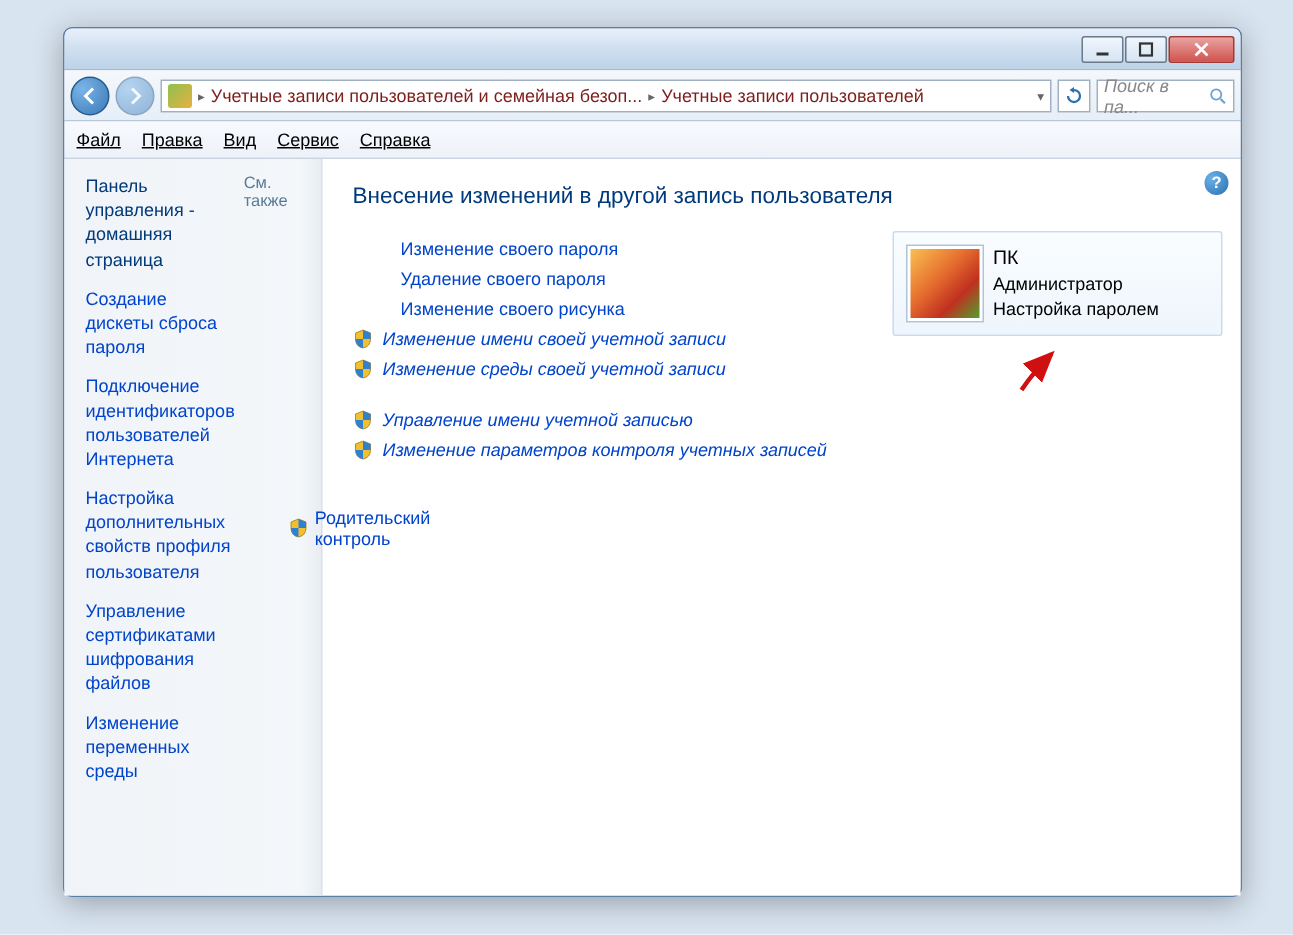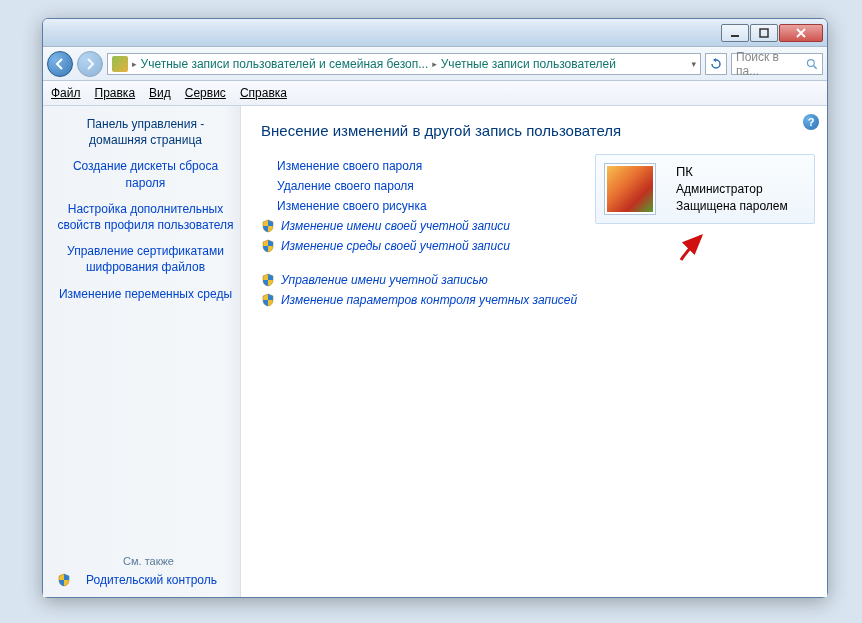--- a/index.html
+++ b/index.html
@@ -84,103 +84,103 @@
       overflow: hidden;
       white-space: nowrap;
     }
     .addressbar .cp-icon {
       width: 16px; height: 16px;
       background: linear-gradient(135deg, #8fc050, #e8b040);
       border-radius: 2px;
       flex-shrink: 0;
     }
     .addressbar .sep { color: #666; font-size: 9px; }
-    .addressbar .crumb { color: #0f766e; }
+    .addressbar .crumb { color: #7f1d1d; }
     .refresh-btn {
       width: 22px; height: 22px;
       border: 1px solid #a0b0c0;
       background: #fff;
       display: flex; align-items: center; justify-content: center;
     }
     .searchbox {
       width: 92px; height: 22px;
       background: #fff;
       border: 1px solid #a0b0c0;
       padding: 0 4px;
       display: flex;
       align-items: center;
       gap: 3px;
       color: #888;
+      font-style: italic;
     }
     .searchbox svg { width: 12px; height: 12px; }
     .menubar {
       height: 22px;
       background: linear-gradient(to bottom, #f8faff, #edf2f8);
       border-bottom: 1px solid #c8d4e0;
       display: flex;
       align-items: center;
       padding: 12px 8px;
       gap: 14px;
     }
     .menubar span { cursor: default; }
     .menubar .ul { text-decoration: underline; }
     .content {
       flex: 1;
       display: flex;
       overflow: hidden;
       background: #fff;
     }
     .sidebar {
-      width: 198px;
+      width: 172px;
       background: linear-gradient(to right, #f0f4f8 0%, #f4f7fa 92%, #e8edf2 100%);
       border-right: 1px solid #d8e0e8;
       padding: 10px 0 10px 14px;
       display: flex;
-      flex-direction: column;
-      text-align: center;
+      flex-direction: row;
     }
     .sidebar .top-links { flex: 1; }
     .sidebar a, .sidebar .home-link {
       display: block;
       color: #0044cc;
       text-decoration: none;
       margin-bottom: 10px;
       padding-right: 6px;
       line-height: 1.35;
       cursor: pointer;
     }
     .sidebar .home-link { color: #003a7a; }
     .sidebar .see-also {
       color: #5a7a9a;
       font-size: 11px;
       margin-bottom: 6px;
     }
     .sidebar .bottom-link {
-      display: flex; align-items: center; gap: 15px;
+      display: flex; align-items: center; gap: 4px;
       color: #0044cc;
       cursor: pointer;
     }
     .main {
       flex: 1;
       padding: 16px 14px 14px 20px;
       position: relative;
     }
     .main h1 {
       font-size: 15px;
       font-weight: normal;
       color: #003a7a;
       margin-bottom: 20px;
     }
     .links-block { margin-bottom: 20px; }
     .link-row {
       display: flex;
       align-items: center;
       gap: 6px;
       margin-bottom: 6px;
-      margin-left: 16px;
+      margin-left: 32px;
     }
     .link-row.shielded { margin-left: 0; font-style: italic; }
     .link-row a {
       color: #0044cc;
       text-decoration: none;
       cursor: pointer;
     }
     .shield {
       width: 14px; height: 14px;
       flex-shrink: 0;
@@ -198,21 +198,21 @@
       cursor: pointer;
     }
     .account-card {
       position: absolute;
       top: 48px; right: 12px;
       width: 220px;
       border: 1px solid #c8dcf0;
       background: linear-gradient(to bottom, #fafdff, #eef5fc);
       padding: 8px;
       display: flex;
-      gap: 20px;
+      gap: 6px;
       border-radius: 2px;
       cursor: pointer;
     }
     .avatar {
       width: 52px; height: 52px;
       border: 1px solid #b0c4d8;
       padding: 2px;
       background: #fff;
     }
     .avatar-inner {
@@ -293,20 +293,21 @@
     <span><span class="ul">Вид</span></span>
     <span><span class="ul">Сервис</span></span>
     <span><span class="ul">Справка</span></span>
   </div>
 
   <div class="content">
     <div class="sidebar">
       <div class="top-links">
         <span class="home-link">Панель управления - домашняя страница</span>
         <a>Создание дискеты сброса пароля</a>
+        <a>Подключение идентификаторов пользователей Интернета</a>
         <a>Настройка дополнительных свойств профиля пользователя</a>
         <a>Управление сертификатами шифрования файлов</a>
         <a>Изменение переменных среды</a>
       </div>
       <div class="see-also">См. также</div>
       <div class="bottom-link">
         <svg class="shield" viewBox="0 0 14 14">
             <path d="M7 1 L12 3 L12 7 Q12 12 7 13 Q2 12 2 7 L2 3 Z" fill="#f0c030" stroke="#a07010" stroke-width="0.5"></path>
             <path d="M7 1 L12 3 L12 7 L7 7 Z" fill="#3080d0"></path>
             <path d="M7 7 L7 13 Q2 12 2 7 Z" fill="#3080d0"></path>
@@ -366,21 +367,21 @@
         </div>
       </div>
 
       <div class="account-card">
         <div class="avatar">
           <div class="avatar-inner"></div>
         </div>
         <div class="account-info">
           <div class="name">ПК</div>
           <div>Администратор</div>
-          <div>Защищена паролем</div>
+          <div>Настройка паролем</div>
         </div>
       </div>
 
       <svg class="arrow-annotation" width="40" height="40" viewBox="0 0 40 40">
         <defs>
           <marker id="ah" markerWidth="8" markerHeight="8" refX="6" refY="3" orient="auto">
             <path d="M0 0 L7 3 L0 6 Z" fill="#d01010"></path>
           </marker>
         </defs>
         <path d="M6 34 Q14 22 26 10" stroke="#d01010" stroke-width="3" fill="none" marker-end="url(#ah)"></path>

